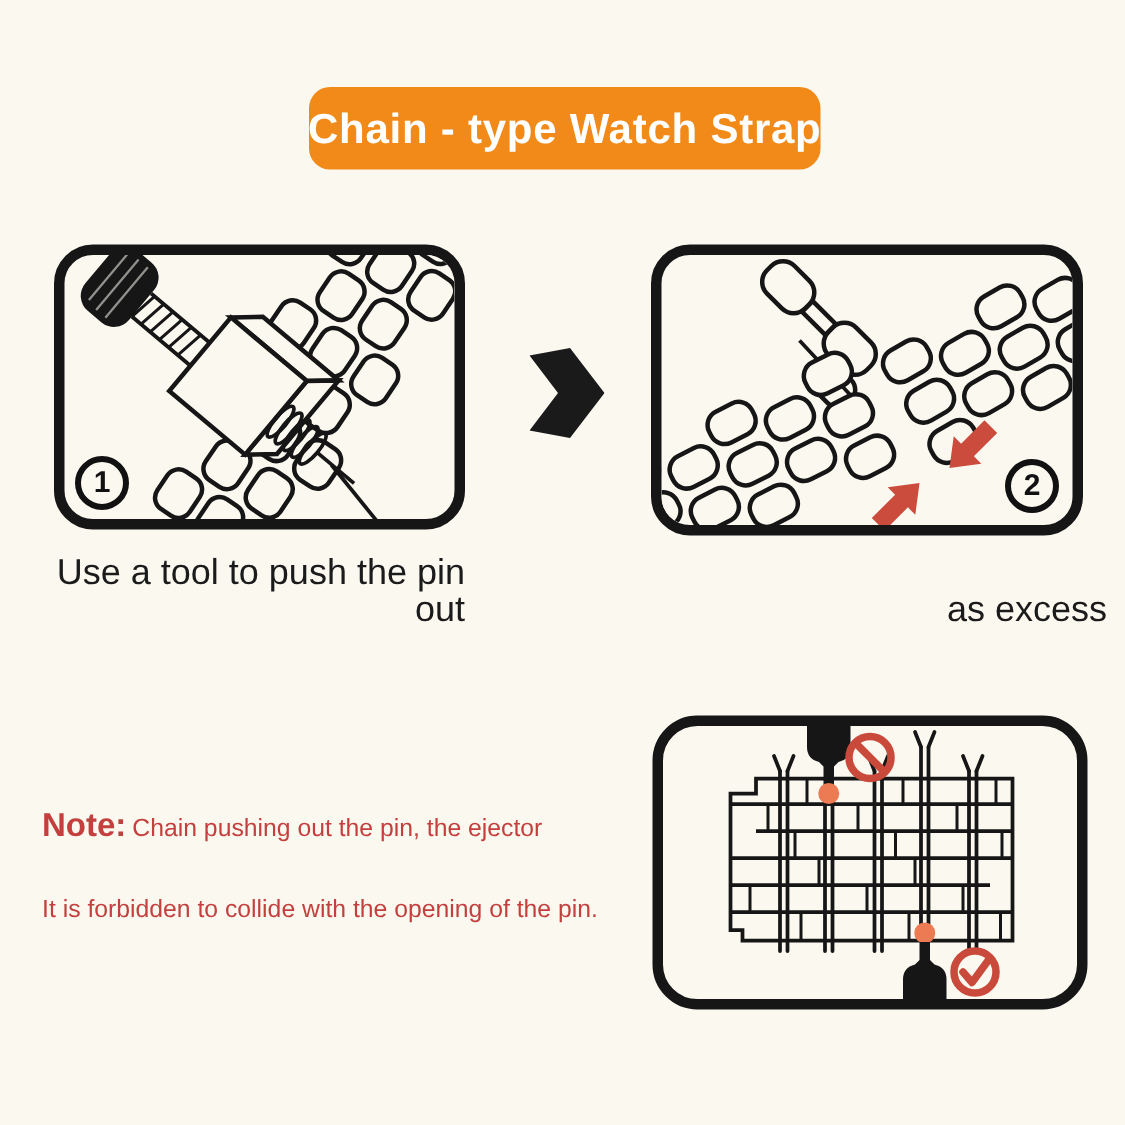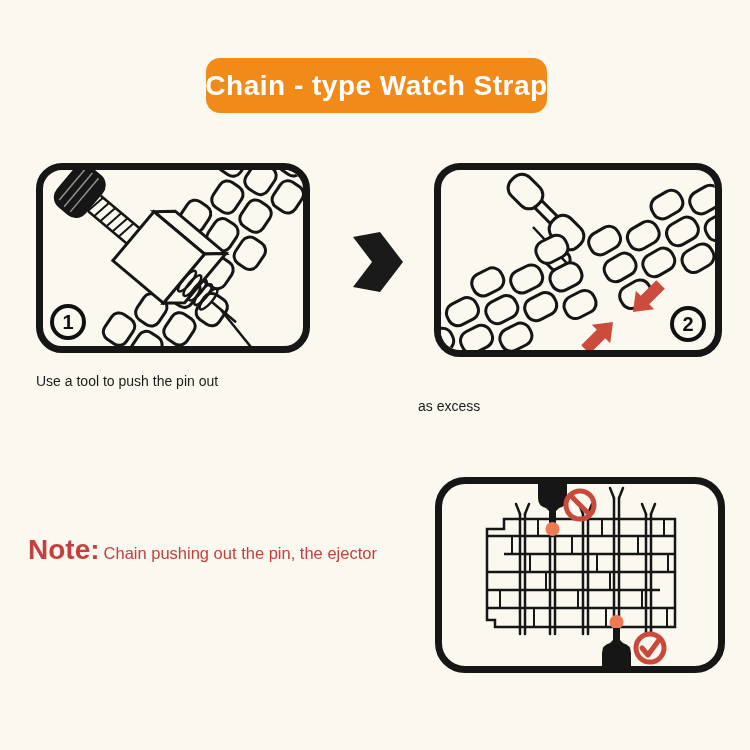--- a/index.html
+++ b/index.html
@@ -27,30 +27,30 @@
   .badge{
     position:absolute;width:36px;height:36px;border:4px solid #111;border-radius:50%;
     background:#FBF8F0;box-sizing:border-box;
     display:flex;align-items:center;justify-content:center;
     font-weight:bold;font-size:20px;color:#111;z-index:3;
   }
   .badge1{left:7px;bottom:6px;}
   .badge2{right:9px;bottom:8px;}
   .chevron{position:absolute;left:353px;top:232px;}
   .caption{
-    position:absolute;margin:0;text-align:left;color:#1b1b1b;
-    font-size:14px;line-height:25px;
+    position:absolute;margin:0;text-align:right;color:#1b1b1b;
+    font-size:24px;line-height:25px;
   }
   .cap1{left:36px;top:369px;width:274px;}
   .cap2{left:418px;top:369px;width:320px;}
   .note{
     position:absolute;left:28px;top:536px;width:424px;margin:0;
     color:#C4403E;font-size:16.5px;line-height:27px;
   }
-  .note strong{font-size:28px;font-weight:bold;margin-right:4px;}
+  .note strong{font-size:22px;font-weight:bold;margin-right:4px;}
 </style>
 </head>
 <body>
 
 <div class="banner">
   <span>Chain - type Watch Strap</span>
 </div>
 
 <section class="panel panel1">
   <svg width="260" height="176" viewBox="0 0 260 176">
@@ -180,21 +180,21 @@
     </g>
   </svg>
   <div class="badge badge2">
     <span>2</span>
   </div>
 </section>
 
 <p class="caption cap1">Use a tool to push the pin out</p>
 <p class="caption cap2"><br><span>as excess</span></p>
 
-<p class="note"><strong>Note:</strong><span>Chain pushing out the pin, the ejector</span><br><br></p>
+<p class="note"><strong>Note:</strong><span>Chain pushing out the pin, the ejector</span><br><br><span>It is forbidden to collide with the opening of the pin.</span></p>
 
 <section class="panel panel3">
   <svg width="276" height="182" viewBox="0 0 276 182">
 
     <g stroke="#161616" stroke-width="2.5" fill="none">
       <path d="M45,45 L62,45 L62,35 L233,35 L233,143 L53,143 L53,136 L45,136 Z"></path>
 
       <line x1="45" y1="52" x2="233" y2="52"></line>
       <line x1="62" y1="70" x2="233" y2="70"></line>
       <line x1="45" y1="88" x2="233" y2="88"></line>

